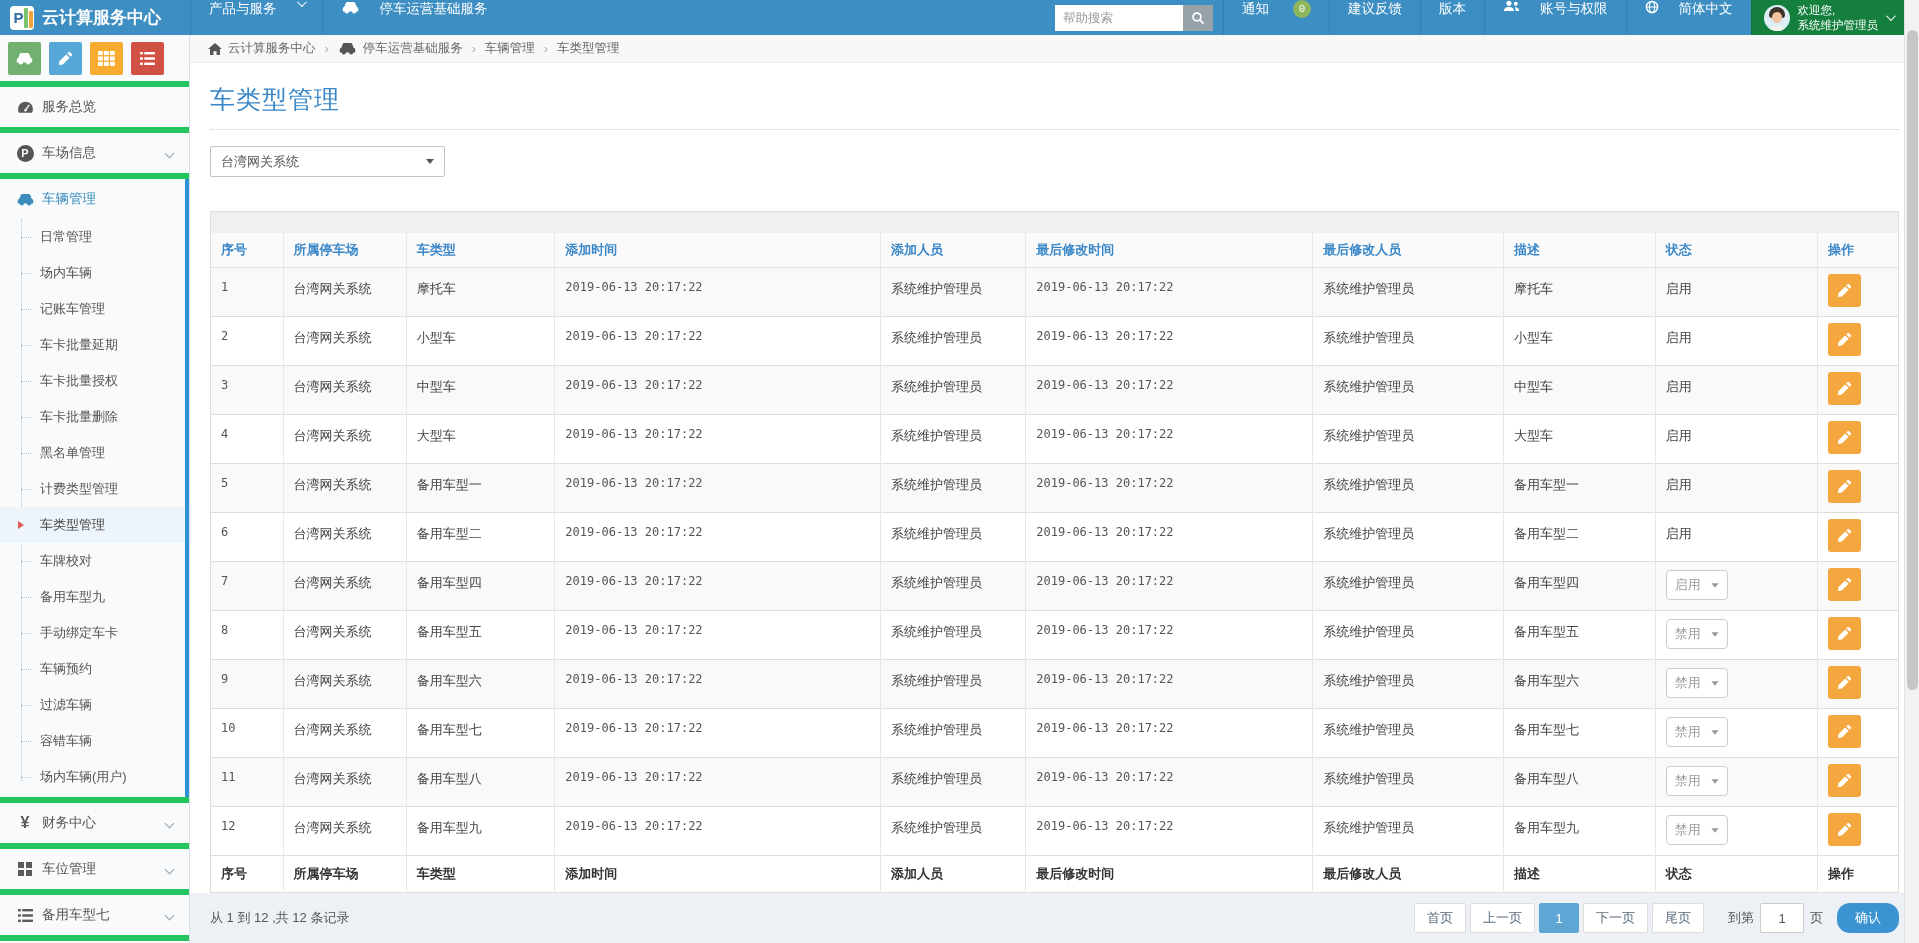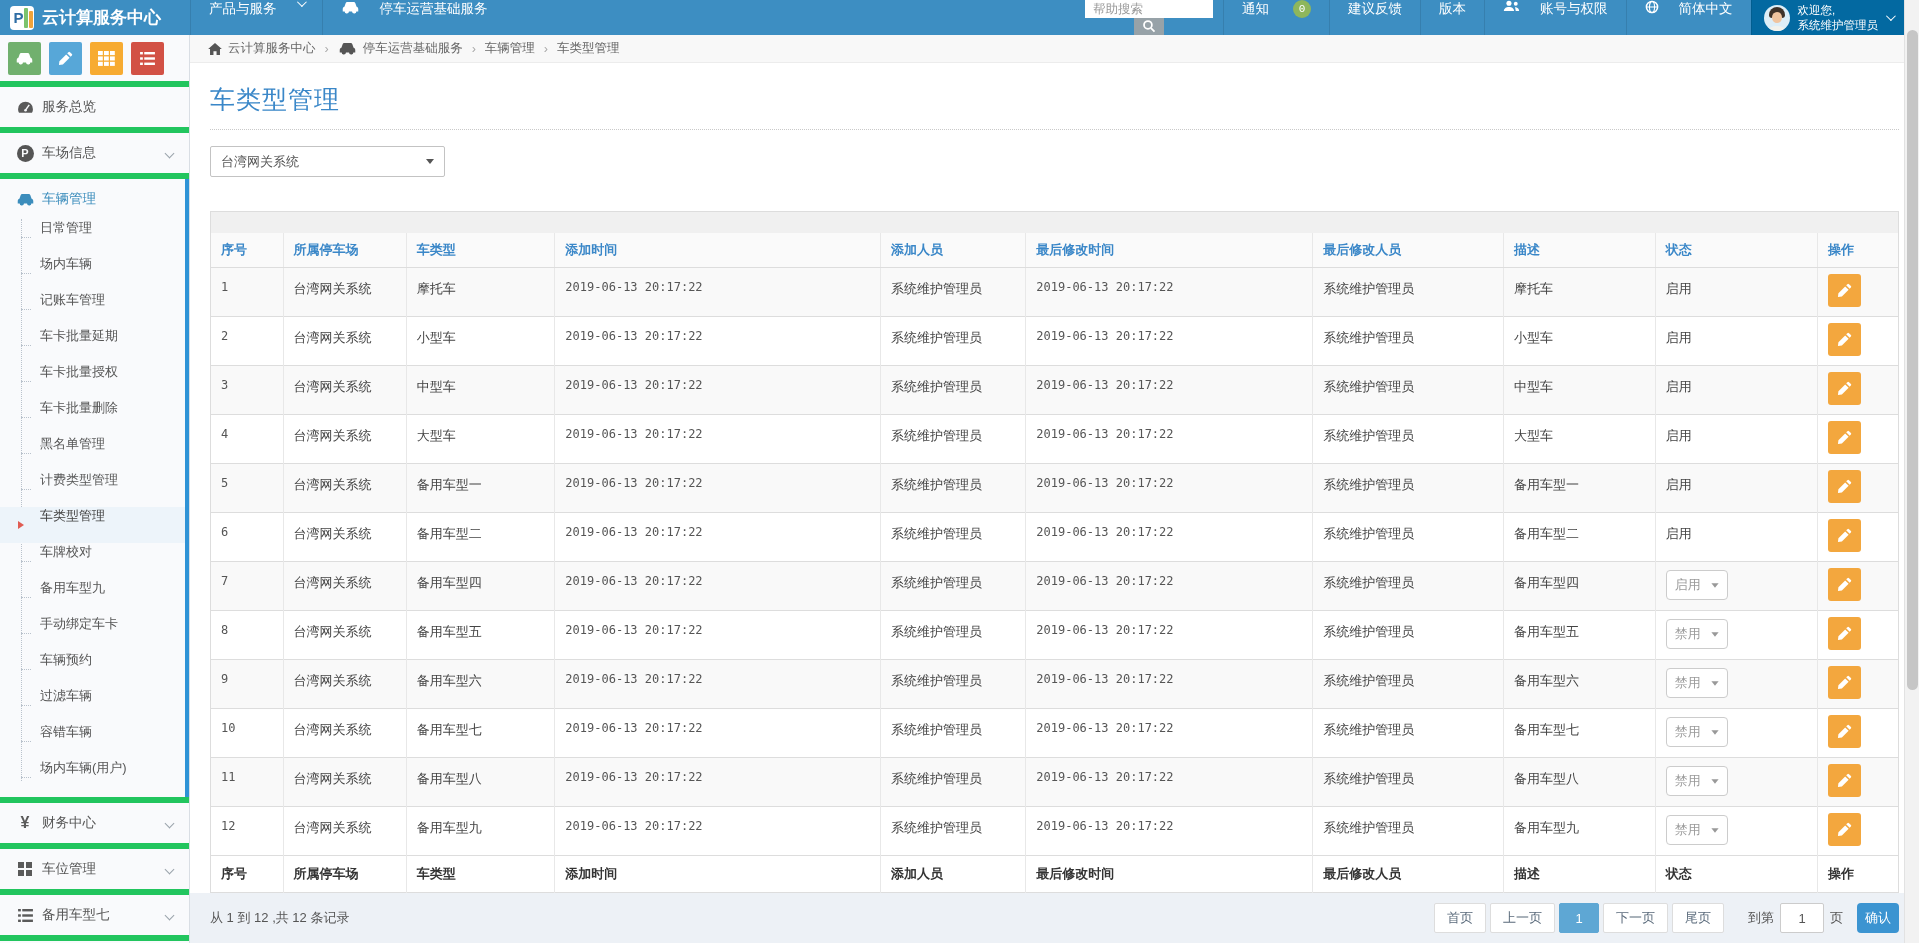--- a/index.html
+++ b/index.html
@@ -18,27 +18,27 @@
   .logo-badge{width:24px;height:24px;background:#fff;border-radius:4px;position:relative;display:inline-flex;align-items:center;justify-content:center;overflow:hidden;flex:none;}
   .logo-badge b{color:#2e6da4;font-size:15px;margin-right:7px;}
   .logo-badge i{position:absolute;top:2px;bottom:2px;width:4px;border-radius:1px;}
   .logo-badge i.g{right:6px;background:#7cc36d;}
   .logo-badge i.o{right:1px;background:#f0a33a;top:5px;}
   .brand-text{font-size:17px;font-weight:bold;white-space:nowrap;}
   .nav-menu{display:flex;align-items:stretch;}
   .nav-link{display:flex;align-items:flex-start;gap:20px;padding:0 18px;font-size:13.5px;color:#fff;cursor:pointer;border-left:1px solid rgba(0,0,0,.10);white-space:nowrap;font-family:Liberation Mono, monospace;}
   .wchev{width:7px;height:7px;border-right:1.5px solid #fff;border-bottom:1.5px solid #fff;transform:rotate(45deg) translateY(-2px);display:inline-block;}
   .nav-right{margin-left:auto;display:flex;align-items:stretch;}
-  .search-group{display:flex;align-items:center;padding:0 10px;flex-direction:column;}
+  .search-group{display:flex;align-items:center;padding:0 10px;}
   .search-input{width:128px;height:26px;border:none;padding:0 8px;font-size:12.5px;color:#333;outline:none;font-family:inherit;}
   .search-input::placeholder{color:#999;}
   .search-btn{width:30px;height:26px;border:none;background:#97a2a8;color:#fff;cursor:pointer;display:flex;align-items:center;justify-content:center;}
   .nav-items{display:flex;align-items:stretch;}
   .badge{width:18px;height:18px;border-radius:50%;background:var(--badge);color:#fff;font-size:11px;display:inline-flex;align-items:center;justify-content:center;margin-left:4px;}
-  .user-panel{display:flex;align-items:center;gap:8px;padding:0 26px 0 12px;background:#0369a1;cursor:pointer;border-left:1px solid rgba(0,0,0,.10);}
+  .user-panel{display:flex;align-items:center;gap:8px;padding:0 26px 0 12px;background:#15803d;cursor:pointer;border-left:1px solid rgba(0,0,0,.10);}
   .avatar{width:26px;height:26px;border-radius:50%;background:#ddeef7;position:relative;overflow:hidden;flex:none;}
   .avatar .hair{position:absolute;top:2px;left:5px;right:5px;height:11px;border-radius:8px 8px 3px 3px;background:#3f3228;}
   .avatar .face{position:absolute;top:7px;left:8px;width:10px;height:11px;border-radius:50%;background:#f0c49e;}
   .avatar .torso{position:absolute;bottom:-5px;left:4px;right:4px;height:10px;border-radius:50% 50% 0 0;background:#f2f2ec;}
   .user-text{font-size:11.5px;line-height:1.25;}
 
   
   .shell{display:flex;height:908px;}
   .sidebar{width:190px;flex:none;background:#f9fafc;border-right:1px solid #d9dee4;overflow:hidden;}
   .shortcuts{display:flex;gap:8px;padding:7px 8px 6px;}
@@ -46,21 +46,21 @@
   .menu-section{border-top:6px solid #22c55e;position:relative;}
   #side-menu{border-bottom:1px solid #e7e7e7;}
   .menu-item{height:40px;display:flex;align-items:center;padding-left:12px;font-size:13.5px;color:#555;cursor:pointer;}
   .menu-item .icon{width:26px;color:#5a5a5a;flex:none;}
   .mi-label{margin-left:4px;}
   .menu-section.active .menu-item .icon,.menu-section.active .menu-item .mi-label{color:#3c8dbc;}
   .menu-section.active::after{content:"";position:absolute;top:0;right:0;bottom:0;width:4px;background:var(--active-bar);}
   .chev{margin-left:auto;margin-right:16px;width:7px;height:7px;border-right:1.5px solid #9aa3ab;border-bottom:1.5px solid #9aa3ab;transform:rotate(45deg);flex:none;}
   .submenu{position:relative;padding-bottom:2px;}
   .submenu::before{content:"";position:absolute;left:21px;top:0;bottom:16px;border-left:1px dotted #b9c2cc;}
-  .submenu-item{height:36px;display:flex;align-items:flex-start;padding-left:40px;font-size:13px;color:#565656;cursor:pointer;position:relative;}
+  .submenu-item{height:36px;display:flex;align-items:center;padding-left:40px;font-size:13px;color:#565656;cursor:pointer;position:relative;}
   .submenu-item::before{content:"";position:absolute;left:21px;top:50%;width:10px;border-top:1px dotted #b9c2cc;}
   .submenu-item.active{background:#edf4fa;color:#444;}
   .submenu-item.active::before{border-top:4px solid transparent;border-bottom:4px solid transparent;border-left:6px solid #e05c52;width:0;margin-top:-4px;left:18px;}
   .p-badge{width:17px;height:17px;border-radius:50%;background:#555;color:#f9fafc;font-weight:bold;font-size:11px;display:inline-flex;align-items:center;justify-content:center;}
   .yen-ic{font-weight:bold;font-size:16px;color:#555;}
   .btc-ic{font-weight:bold;font-size:15px;color:#555;}
 
   
   .main-col{flex:1;display:flex;flex-direction:column;background:#fff;min-width:0;}
   .breadcrumb{height:30px;background:#f8f8f8;border-bottom:1px solid #ececec;display:flex;align-items:center;padding:0 18px;font-size:12.5px;color:#666;}
@@ -87,21 +87,21 @@
   .status-select .sel-caret{border-top-color:#999;transform:scale(.9);}
   .edit-btn{width:33px;height:33px;border:none;border-radius:3px;background:var(--warning);color:#fff;cursor:pointer;display:flex;align-items:center;justify-content:center;margin-top:-6px;}
 
   .pagebar{margin:0 -20px;background:#edf1f6;padding:10px 20px;display:flex;align-items:center;flex:1;}
   .pg-summary{color:#555;font-size:13px;}
   .pg-controls{margin-left:auto;display:flex;align-items:flex-start;gap:4px;margin-right:18px;}
   .pg-btn{height:30px;min-width:42px;padding:0 12px;background:#fff;border:1px solid #ddd;border-radius:2px;color:#5b6b7c;font-size:13px;cursor:pointer;font-family:inherit;}
   .pg-btn.active{background:var(--pg-active);border-color:var(--pg-active);color:#fff;min-width:40px;}
   .pg-goto-label{margin:0 6px;color:#555;}
   .pg-input{width:44px;height:30px;border:1px solid #ccc;border-radius:2px;text-align:center;font-size:13px;color:#555;font-family:inherit;}
-  .pg-confirm{height:30px;padding:0 8px;margin-left:8px;background:var(--confirm);color:#fff;border:none;border-radius:4px;font-size:13px;cursor:pointer;font-family:inherit;}
+  .pg-confirm{height:30px;padding:0 18px;margin-left:8px;background:var(--confirm);color:#fff;border:none;border-radius:13px;font-size:13px;cursor:pointer;font-family:inherit;}
 
   .vscroll{position:fixed;top:0;right:0;width:15px;height:943px;background:#f2f2f2;border-left:1px solid #e2e2e2;z-index:50;cursor:pointer;}
   .vthumb{position:absolute;top:30px;left:2px;width:11px;height:660px;background:#c6c6c6;border-radius:6px;}
 </style>
 </head>
 <body>
 
 <div class="navbar">
   <div class="brand">
     <span class="logo-badge">

